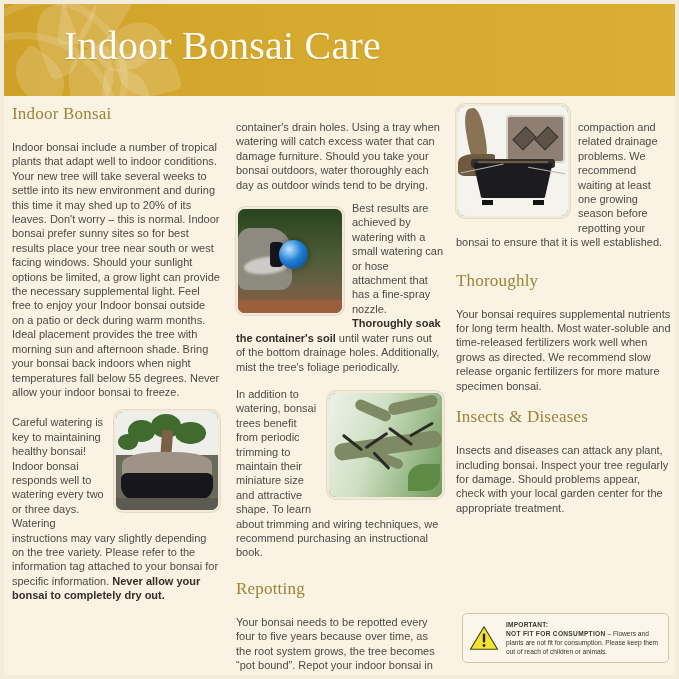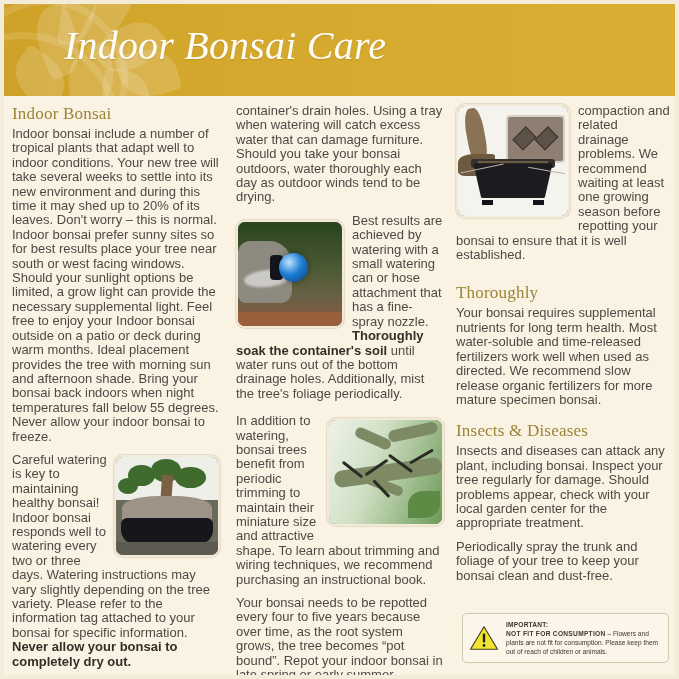--- a/index.html
+++ b/index.html
@@ -18,21 +18,20 @@
     overflow:hidden;
   }
 
   
   #header{
     position:relative;
     height:92px;
     background:#d4a72c;
     background-image:linear-gradient(90deg,#cfa128 0%,#d5a92e 40%,#d9ae33 100%);
     overflow:hidden;
-    font-style:italic;
   }
   .petal{
     position:absolute;
     background:rgba(255,255,255,0.16);
     border-radius:60% 10% 60% 10%;
     pointer-events:none;
   }
   .ring{
     position:absolute;
     border:7px solid rgba(255,255,255,0.13);
@@ -73,22 +72,22 @@
 
   h2.sec{
     font-family:"Liberation Serif", serif;
     font-size:17px;
     font-weight:400;
     color:#9a8437;
     margin:0 0 3px 0;
     letter-spacing:.2px;
   }
   p.body{
-    margin:0 0 9px 0;
-    font-size:13px;
+    margin:16px 0 9px 0;
+    font-size:11px;
     line-height:14.4px;
     color:#4c4a45;
     text-align:left;
   }
   b.em{color:#332f28;font-weight:bold;}
 
   
   .photo{
     border-radius:9px;
     border:2px solid #f2ead6;
@@ -244,20 +243,21 @@
         <div class="wr-wire" style="left:30%;top:44%;width:24%;transform:rotate(-34deg);"></div>
         <div class="wr-wire" style="left:50%;top:40%;width:26%;transform:rotate(36deg);"></div>
         <div class="wr-wire" style="left:70%;top:34%;width:24%;transform:rotate(-30deg);"></div>
         <div class="wr-wire" style="left:36%;top:64%;width:20%;transform:rotate(46deg);"></div>
         <div class="wr-leaf" style="right:2%;bottom:6%;width:28%;height:26%;"></div>
       </div>
 
       <p class="body" style="margin-top:4px;">In addition to watering, bonsai trees benefit from periodic trimming to maintain their miniature size and attractive shape. To learn about trimming and wiring techniques, we recommend purchasing an instructional book.</p>
       <div class="clr"></div>
 
+      <h2 class="sec" style="margin-top:10px;">Repotting</h2>
       <p class="body">Your bonsai needs to be repotted every four to five years because over time, as the root system grows, the tree becomes “pot bound”. Repot your indoor bonsai in late spring or early summer. Choose a potting soil specifically developed for bonsai as this will avoid</p>
     </div>
 
     <div class="col" id="col3">
       <div class="photo ph-drain">
         <div class="dr-bg"></div>
         <div class="dr-trunk"></div>
         <div class="dr-roots"></div>
         <div class="dr-inset">
           <div class="dr-hole" style="left:16%;top:28%;"></div>
@@ -269,25 +269,24 @@
         <div class="dr-line" style="left:2%;top:56%;width:40%;transform:rotate(-12deg);"></div>
         <div class="dr-line" style="right:2%;top:58%;width:34%;transform:rotate(10deg);"></div>
         <div class="dr-feet" style="left:22%;"></div>
         <div class="dr-feet" style="right:22%;"></div>
       </div>
 
       <p class="body">compaction and related drainage problems. We recommend waiting at least one growing season before repotting your bonsai to ensure that it is well established.</p>
       <div class="clr"></div>
 
       <h2 class="sec" style="margin-top:12px;">Thoroughly</h2>
-      <p class="body">Your bonsai requires supplemental nutrients for long term health. Most water-soluble and time-released fertilizers work well when used as directed. We recommend slow release organic fertilizers for more mature specimen bonsai.</p>
+      <p class="body">Your bonsai requires supplemental nutrients for long term health. Most water-soluble and time-released fertilizers work well when grows as directed. We recommend slow release organic fertilizers for more mature specimen bonsai.</p>
 
       <h2 class="sec" style="margin-top:14px;">Insects &amp; Diseases</h2>
       <p class="body">Insects and diseases can attack any plant, including bonsai. Inspect your tree regularly for damage. Should problems appear, check with your local garden center for the appropriate treatment.</p>
-      <p class="body" style="margin-top:8px;">Periodically spray the trunk and foliage of your tree to keep your bonsai clean and dust-free.</p>
 
       <div id="warn">
         <svg id="warn-tri" viewBox="0 0 40 34">
           <polygon points="20,2 38,32 2,32" fill="#f2e532" stroke="#4a4520" stroke-width="1.6" stroke-linejoin="round"></polygon>
           <rect x="18.4" y="11" width="3.2" height="12" rx="1.2" fill="#24220f"></rect>
           <circle cx="20" cy="27" r="1.9" fill="#24220f"></circle>
         </svg>
         <div id="warn-text">
           <span class="w-ttl">IMPORTANT:</span>
           <span class="w-sub">NOT FIT FOR CONSUMPTION</span><span> – Flowers and plants are not fit for consumption. Please keep them out of reach of children or animals.</span>

